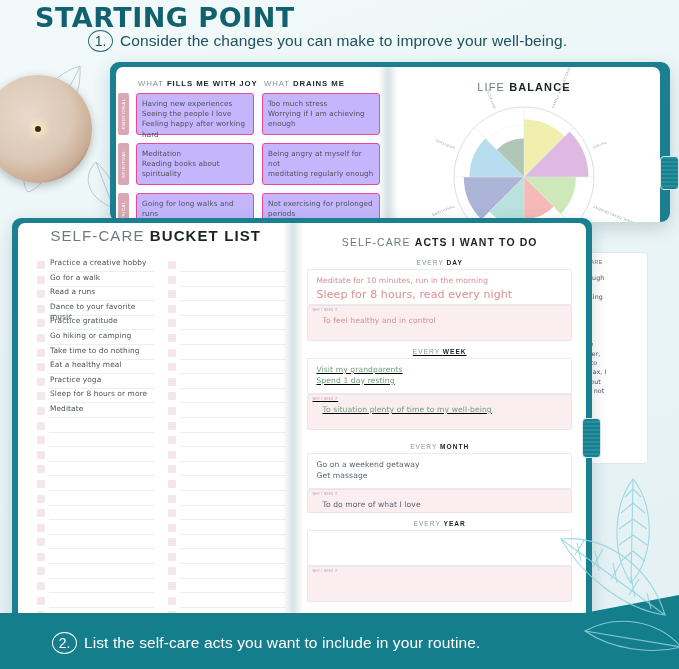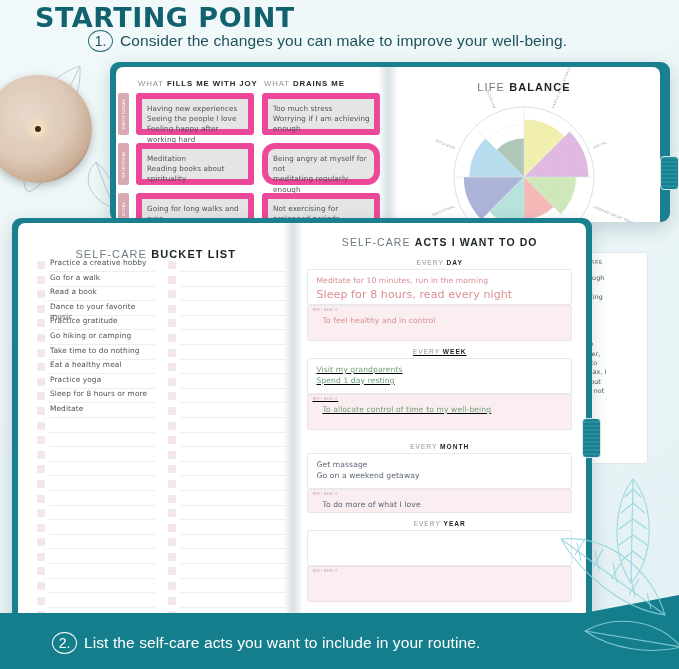--- a/index.html
+++ b/index.html
@@ -68,21 +68,21 @@
   .ttl { text-align:center; font-size:11px; letter-spacing:1.1px; color:#6d7a80; }
   .ttl b { color:#1c2326; font-weight:bold; }
 
   .joy-head { position:absolute; top:12px; font-size:7.8px; letter-spacing:.9px; color:#8a959a; }
   .joy-head b { color:#22292c; }
 
   .cat-tab { position:absolute; width:11px; border-radius:2px; background:#d8a8b4;
     writing-mode:vertical-rl; transform:rotate(180deg);
     font-size:4.3px; letter-spacing:.6px; color:#fff; text-align:center;
     display:flex; align-items:center; justify-content:center; padding:1px 0; }
-  .cat-box { position:absolute; background:#e5e5e5; border:6px solid #ec4899; border-radius:3px; }
+  .cat-box { position:absolute; background:#c4b5fd; border:1px solid #ec4899; border-radius:3px; }
   .hand { font-family:"DejaVu Sans", sans-serif; color:#4a5258; font-size:7.2px; line-height:1.42; letter-spacing:.1px; }
 
   
   .wheel-wrap { position:absolute; }
   .wlabel { position:absolute; font-size:3.6px; letter-spacing:.35px; color:#9aa4a9; white-space:nowrap; transform-origin:0 50%; }
 
   
   #botbook { left: 12px; top: 218px; width: 580px; height: 412px; }
   #botbook .pages { left:6px; top:5px; right:6px; bottom:6px; border-radius:7px; }
 
@@ -158,21 +158,21 @@
                 <div>Worrying if I am achieving enough</div>
               </div>
             </div>
             <div class="cat-tab" style="left: 2px; top: 76px; height: 42px;">SPIRITUAL</div>
             <div class="cat-box" style="left: 20px; top: 76px; width: 118px; height: 42px;">
               <div class="hand" style="padding: 5px 4px 0px 5px;">
                 <div>Meditation</div>
                 <div>Reading books about spirituality</div>
               </div>
             </div>
-            <div class="cat-box" style="left: 146px; top: 76px; width: 118px; height: 42px; border-radius: 13px;">
+            <div class="cat-box" style="left: 146px; top: 76px; width: 118px; height: 42px;">
               <div class="hand" style="padding: 5px 4px 0px 5px;">
                 <div>Being angry at myself for not</div>
                 <div>meditating regularly enough</div>
               </div>
             </div>
             <div class="cat-tab" style="left: 2px; top: 126px; height: 42px;">PHYSICAL</div>
             <div class="cat-box" style="left: 20px; top: 126px; width: 118px; height: 42px;">
               <div class="hand" style="padding: 5px 4px 0px 5px;">
                 <div>Going for long walks and runs</div>
                 <div>Yoga</div>
@@ -242,39 +242,39 @@
         <div class="hp-line hand" style="font-size: 6.3px;">use I am still a</div>
       </div>
     <div style="position:absolute;left:0;top:86px;width:28px;height:62px;background:#1a7f8e;"></div>
   </div>
 
   <div class="book" id="botbook">
     <div class="cover"></div>
     <div class="pages">
 
       <div style="position:absolute;left:0;top:0;width:48.5%;height:100%;overflow:hidden;">
-        <div class="ttl" style="margin-top:25px;font-size:11px;">
+        <div class="ttl" style="margin-top:4px;font-size:15px;">
           <span>SELF-CARE</span>
           <b>BUCKET LIST</b>
         </div>
         <div class="bl-col" id="bl-col1" style="left:19px;top:36px;width:118px;">
             <div class="bl-row">
               <span class="bl-chk"></span>
                    <span class="bl-line"></span>
               <span class="bl-txt hand">Practice a creative hobby</span>
             </div>
             <div class="bl-row">
               <span class="bl-chk"></span>
                    <span class="bl-line"></span>
               <span class="bl-txt hand">Go for a walk</span>
             </div>
             <div class="bl-row">
               <span class="bl-chk"></span>
                    <span class="bl-line"></span>
-              <span class="bl-txt hand">Read a book</span>
+              <span class="bl-txt hand">Read a runs</span>
             </div>
             <div class="bl-row">
               <span class="bl-chk"></span>
                    <span class="bl-line"></span>
               <span class="bl-txt hand">Dance to your favorite music</span>
             </div>
             <div class="bl-row">
               <span class="bl-chk"></span>
                    <span class="bl-line"></span>
               <span class="bl-txt hand">Practice gratitude</span>
@@ -490,28 +490,28 @@
               </div>
             </div>
             <div style="margin-bottom: 13px; text-decoration: underline;">
               <div class="sec-head" style="margin: 0px 0px 3px;"><span>EVERY</span> <b>WEEK</b></div>
               <div class="act-box" style="height: 36px; padding: 6px 8px;">
                 <div class="hand" style="color:#6e9e79;font-size:7.6px;">Visit my grandparents</div>
                 <div class="hand" style="color:#6e9e79;font-size:7.6px;">Spend 1 day resting</div>
               </div>
               <div class="why-box" style="height: 36px;">
                 <div class="why-lab">WHY I NEED IT</div>
-      <div class="hand" style="color:#6e9e79;font-size:7.6px;padding:4px 0 0 14px;">To allocate control of time to my well-being</div>
+      <div class="hand" style="color:#6e9e79;font-size:7.6px;padding:4px 0 0 14px;">To situation plenty of time to my well-being</div>
               </div>
             </div>
             <div style="margin-bottom: 7px;">
               <div class="sec-head" style="margin: 0px 0px 3px;"><span>EVERY</span> <b>MONTH</b></div>
               <div class="act-box" style="height: 36px; padding: 6px 8px;">
+                <div class="hand" style="color:#5a6472;font-size:7.6px;">Go on a weekend getaway</div>
                 <div class="hand" style="color:#5a6472;font-size:7.6px;">Get massage</div>
-                <div class="hand" style="color:#5a6472;font-size:7.6px;">Go on a weekend getaway</div>
               </div>
               <div class="why-box" style="height: 24px;">
                 <div class="why-lab">WHY I NEED IT</div>
       <div class="hand" style="color:#5a6472;font-size:7.6px;padding:4px 0 0 14px;">To do more of what I love</div>
               </div>
             </div>
             <div style="margin-bottom: 7px;">
               <div class="sec-head" style="margin: 0px 0px 3px;"><span>EVERY</span> <b>YEAR</b></div>
               <div class="act-box" style="height: 36px; padding: 6px 8px;"></div>
               <div class="why-box" style="height: 36px;">

